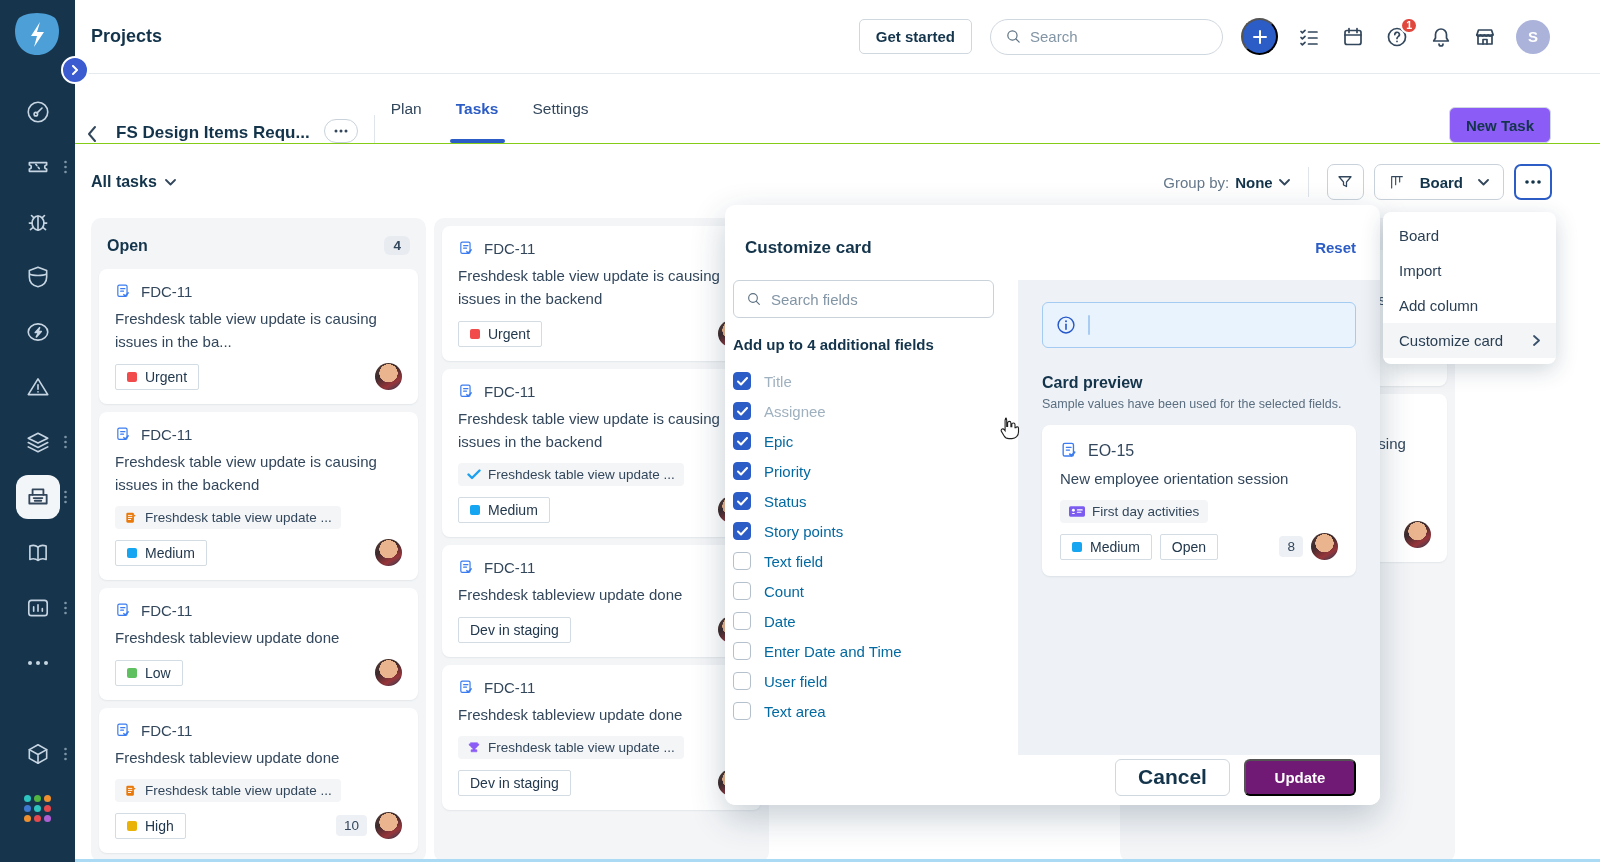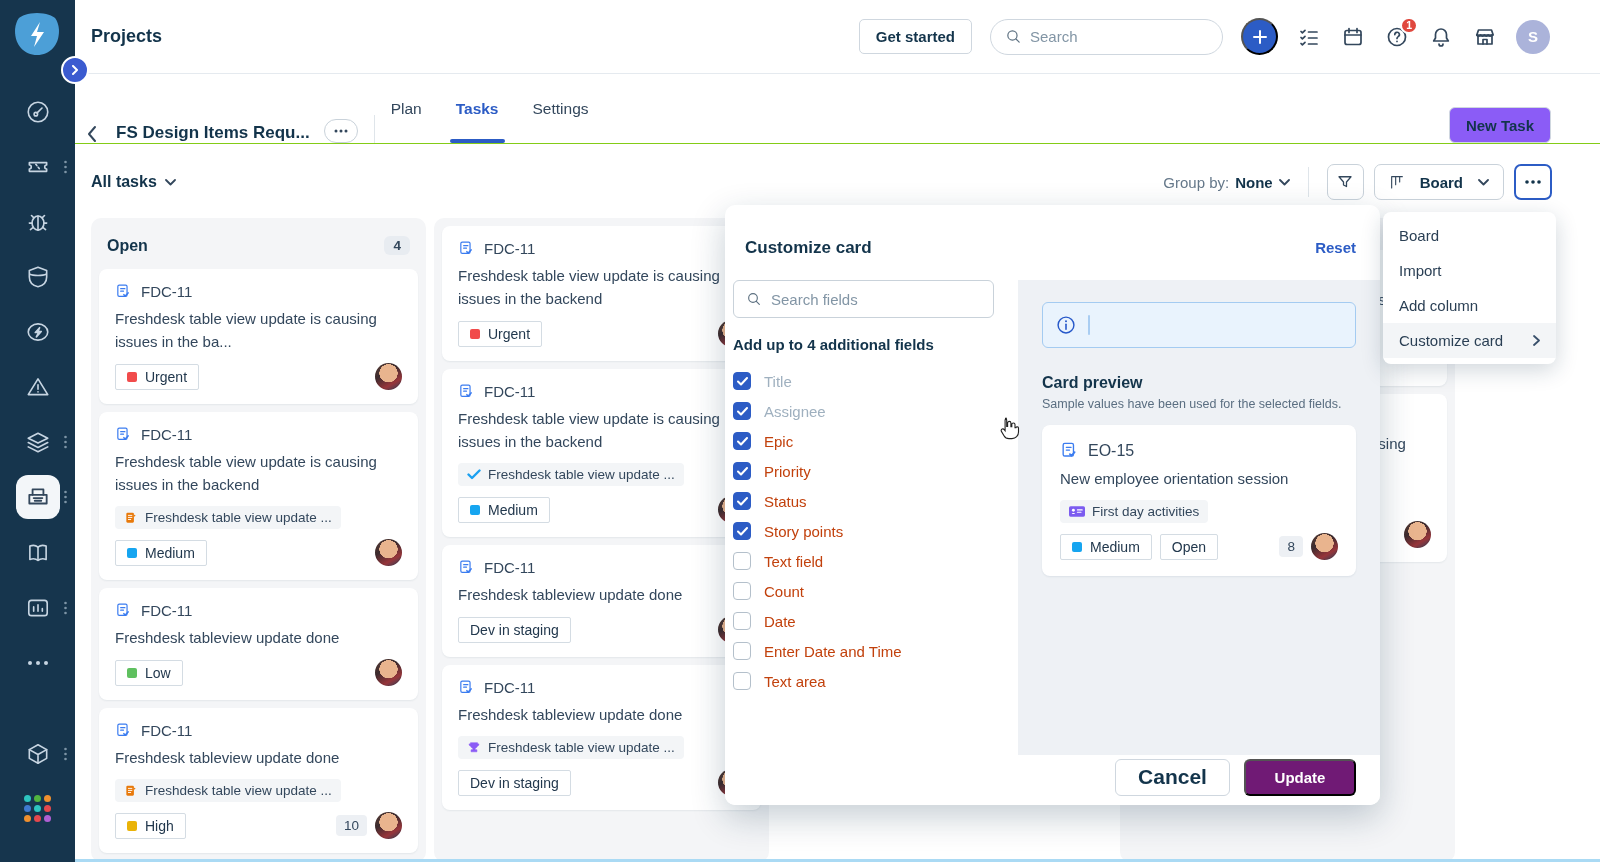--- a/index.html
+++ b/index.html
@@ -92,21 +92,21 @@
   .m-reset{margin-left:auto;font-size:15px;font-weight:700;color:#2c5cc5}
   .m-body{flex:1;display:flex;min-height:0}
   .m-left{width:293px;padding:0 24px 0 8px}
   .fsearch{display:flex;align-items:center;gap:9px;height:38px;border:1px solid #c9d2da;border-radius:6px;padding:0 12px;margin-bottom:18px}
   .fsearch input{border:none;outline:none;font-size:15px;width:100%;font-family:inherit;color:#33475c}
   .fsearch input::placeholder{color:#8295a5}
   .fheading{font-size:15px;font-weight:700;margin-bottom:13px}
   .frow{display:flex;align-items:center;gap:13px;height:30px;cursor:pointer}
   .cb{width:18px;height:18px;border-radius:4px;border:1.5px solid #b4c0cb;background:#fff;display:flex;align-items:center;justify-content:center;flex:0 0 18px}
   .cb.on{background:#2c5cc5;border-color:#2c5cc5}
-  .flabel{font-size:15px;color:#c2410c}
+  .flabel{font-size:15px;color:#0369a1}
   .frow.dis .flabel{color:#9fb0bf}
   .m-right{flex:1;background:#eef1f5;padding:22px 24px;min-width:0}
   .info-banner{display:flex;gap:12px;background:#e9f3fd;border:1px solid #a4cbf1;border-radius:6px;padding:12px 13px;margin-bottom:26px}
   .info-div{width:2px;background:#a9cdf2;border-radius:1px}
   .info-text{font-size:15px;line-height:22px;color:#2b4257}
   .prev-h{font-size:16px;font-weight:700}
   .prev-sub{font-size:12.5px;color:#5a6e81;margin-top:5px}
   .prev-card{margin-top:14px;background:#fff;border-radius:8px;padding:16px 18px;box-shadow:0 1px 2px rgba(18,52,77,.08)}
   .prev-card .kid{font-size:16px}
   .m-foot{height:50px;display:flex;align-items:center;justify-content:flex-end;gap:14px;padding:0 24px 6px;background:#fff}
@@ -699,20 +699,24 @@
           <span class="cb"></span>
           <span class="flabel">Count</span>
         </label>
       <label class="frow">
           <span class="cb"></span>
           <span class="flabel">Date</span>
         </label>
       <label class="frow">
           <span class="cb"></span>
           <span class="flabel">Enter Date and Time</span>
+        </label>
+      <label class="frow">
+          <span class="cb"></span>
+          <span class="flabel">User field</span>
         </label>
       <label class="frow">
           <span class="cb"></span>
           <span class="flabel">Text area</span>
         </label>
     </div>
 
     <div class="m-right">
       <div class="info-banner">
         <span>

